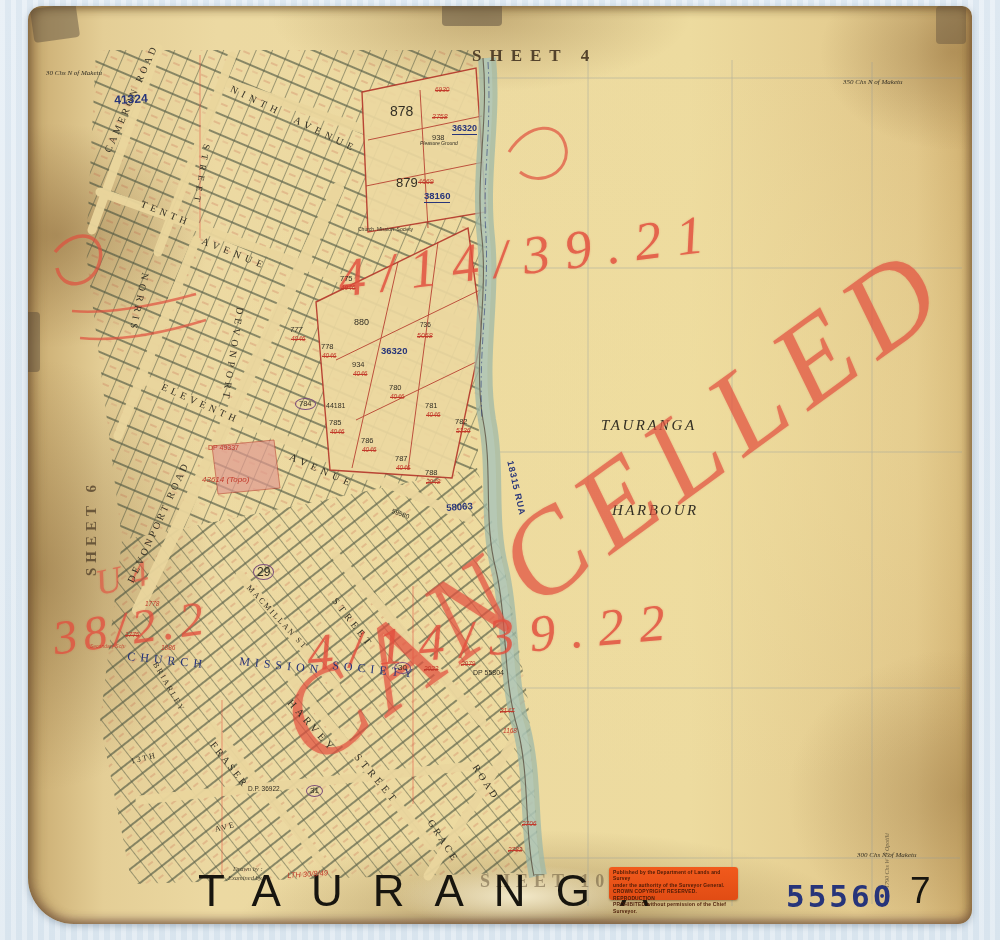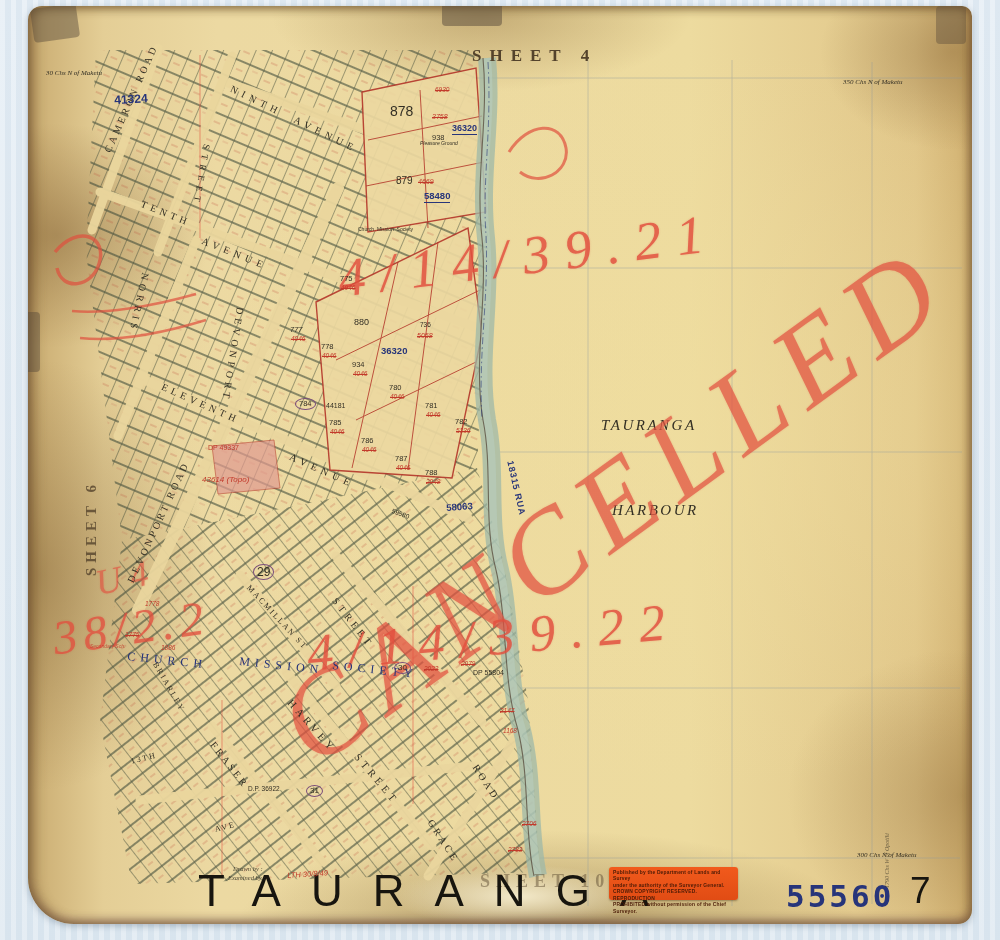--- a/index.html
+++ b/index.html
@@ -169,35 +169,35 @@
         <span class="ml ink serif" style="left: 265px; top: 692px; font-size: 10.5px; transform: rotate(48deg); letter-spacing: 4px;">HARVEY</span>
         <span class="ml ink serif" style="left: 332px; top: 746px; font-size: 10.5px; transform: rotate(50deg); letter-spacing: 4px;">STREET</span>
         <span class="ml ink serif" style="left: 188px; top: 734px; font-size: 10px; transform: rotate(52deg); letter-spacing: 3px;">FRASER</span>
         <span class="ml ink serif" style="left: 406px; top: 812px; font-size: 10px; transform: rotate(57deg); letter-spacing: 3px;">GRACE</span>
         <span class="ml ink serif" style="left: 451px; top: 757px; font-size: 10px; transform: rotate(57deg); letter-spacing: 3px;">ROAD</span>
         <span class="ml ink serif" style="left: 102px; top: 752px; font-size: 8px; transform: rotate(-14deg); letter-spacing: 2px;">13TH</span>
         <span class="ml ink serif" style="left: 186px; top: 820px; font-size: 8px; transform: rotate(-14deg); letter-spacing: 2px;">AVE</span>
         <span class="ml ink serif" style="left: 310px; top: 590px; font-size: 10px; transform: rotate(52deg); letter-spacing: 4px;">STREET</span>
         <span class="ml navy bold" style="left: 86px; top: 88px; font-size: 12px; transform: rotate(-3deg);">41324</span>
         <span class="ml navy bold u" style="left: 424px; top: 118px; font-size: 9px;">36320</span>
-        <span class="ml navy bold u" style="left: 396px; top: 185px; font-size: 9.5px;">58480</span>
+        <span class="ml navy bold u" style="left: 396px; top: 185px; font-size: 9.5px;">38160</span>
         <span class="ml navy bold" style="left: 353px; top: 340px; font-size: 9.5px;">36320</span>
         <span class="ml navy bold" style="left: 418px; top: 497px; font-size: 9.5px; transform: rotate(-4deg);">58063</span>
         <span class="ml navy bold" style="left: 486px; top: 454px; font-size: 9px; transform: rotate(77deg); letter-spacing: 1px;">18315 RUA</span>
         <span class="ml ink" style="left: 220px; top: 780px; font-size: 6.5px;">D.P. 36922</span>
         <span class="ml ink" style="left: 445px; top: 663px; font-size: 7px;">DP 55804</span>
         <span class="ml red" style="left: 180px; top: 438px; font-size: 7px;">DP 49337</span>
         <span class="ml red ital" style="left: 174px; top: 470px; font-size: 8px;">43614 (Topo)</span>
         <span class="ml ink" style="left: 365px; top: 502px; font-size: 6.5px; transform: rotate(20deg);">59580</span>
         <span class="ml ink" style="left: 362px; top: 98px; font-size: 14px;">878</span>
         <span class="ml red ital strike" style="left: 404px; top: 107px; font-size: 7px;">3758</span>
         <span class="ml ink" style="left: 404px; top: 128px; font-size: 7.5px;">938</span>
         <span class="ml ink ital" style="left: 392px; top: 135px; font-size: 5px;">Pleasure Ground</span>
         <span class="ml ink" style="left: 330px; top: 221px; font-size: 5px;">Church  Mission  Society</span>
-        <span class="ml ink" style="left: 368px; top: 170px; font-size: 10px;">879</span>
+        <span class="ml ink" style="left: 368px; top: 170px; font-size: 13px;">879</span>
         <span class="ml red ital strike" style="left: 390px; top: 172px; font-size: 7px;">4669</span>
         <span class="ml red ital strike" style="left: 407px; top: 81px; font-size: 6.5px;">6930</span>
         <span class="ml ink" style="left: 326px; top: 312px; font-size: 9px;">880</span>
         <span class="ml ink" style="left: 312px; top: 269px; font-size: 7.5px;">775</span>
         <span class="ml red ital strike" style="left: 313px; top: 279px; font-size: 6.5px;">4046</span>
         <span class="ml ink" style="left: 392px; top: 316px; font-size: 6.5px;">736</span>
         <span class="ml red ital strike" style="left: 389px; top: 326px; font-size: 7px;">5058</span>
         <span class="ml ink" style="left: 262px; top: 320px; font-size: 7.5px; font-style: italic;">777</span>
         <span class="ml red ital strike" style="left: 263px; top: 330px; font-size: 6.5px;">4046</span>
         <span class="ml ink" style="left: 293px; top: 337px; font-size: 7.5px;">778</span>

